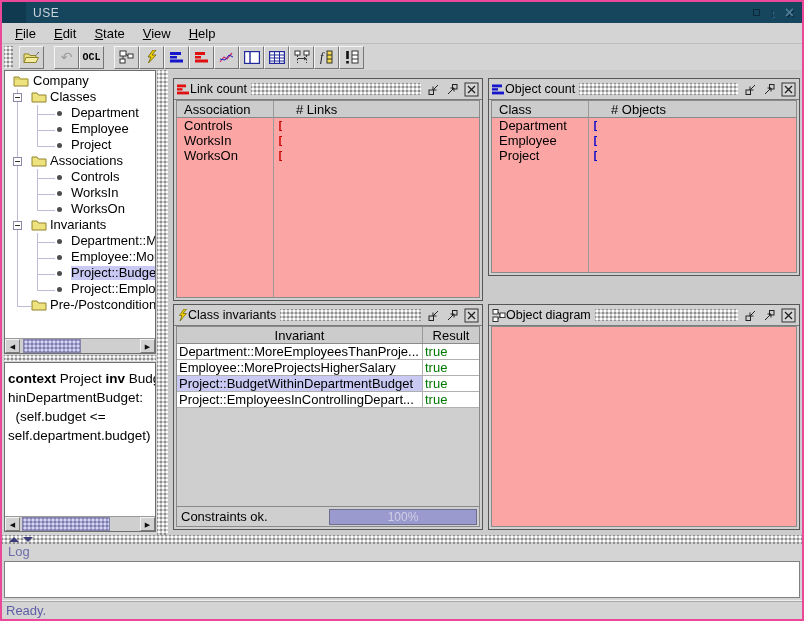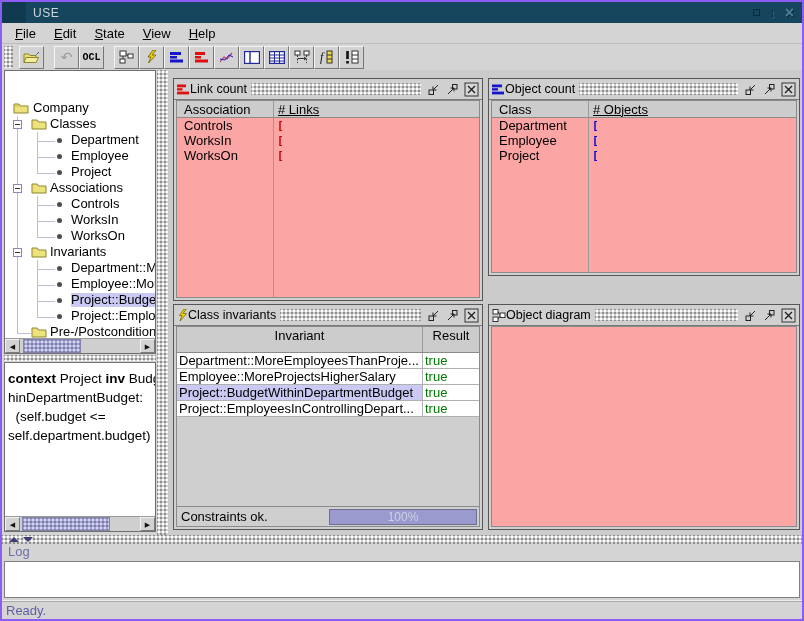--- a/index.html
+++ b/index.html
@@ -1,21 +1,21 @@
 <!DOCTYPE html>
 <html><head>
 <meta charset="utf-8">
 <style>
   * { margin:0; padding:0; box-sizing:border-box; }
   html,body { background:#3a3a3a; }
   body { font-family:"Liberation Sans","DejaVu Sans",sans-serif; }
 
   .window{
     position:relative; width:804px; height:621px;
-    border:2px solid #8b5cf6; background:#d4d4d4; overflow:hidden;
+    border:2px solid #ec4899; background:#d4d4d4; overflow:hidden;
   }
 
   
   .bumps{
     background-color:#cfcfcf;
     background-image:
       radial-gradient(#ffffff 28%, rgba(0,0,0,0) 32%),
       radial-gradient(#8f8f8f 28%, rgba(0,0,0,0) 32%);
     background-size:4px 4px;
     background-position:0 0, 2px 2px;
@@ -132,30 +132,30 @@
     flex:1; margin:0 2px 2px 2px; border:1px solid #8a8a8a;
     background:#fca5a5; position:relative; overflow:hidden;
   }
 
   
   .ct-header{
     height:17px; background:#cccccc; border-bottom:1px solid #8a8a8a;
     display:flex; align-items:center; font-size:13px; color:#000;
   }
   .ct-c1{ width:96px; padding-left:7px; flex:0 0 auto; }
-  .ct-c2{ padding-left:5px;text-decoration:underline; }
+  .ct-c2{ padding-left:23px; }
   .ct-divider{ position:absolute; left:96px; top:0; bottom:0; width:1px; background:#9a9a9a; }
   .ct-row{ height:15px; display:flex; align-items:center; font-size:13px; color:#000; }
   .ct-bar{ font-family:"DejaVu Sans Mono",monospace; font-size:11px; font-weight:bold; line-height:1; }
   .bar-red{ color:#cc0000; }
   .bar-blue{ color:#0000cc; }
 
   
   .inv-body{ background:#cfcfcf; }
-  .inv-hrow{ display:flex; height:26px; background:#cccccc; border-bottom:1px solid #8a8a8a; font-size:13px; }
+  .inv-hrow{ display:flex; height:17px; background:#cccccc; border-bottom:1px solid #8a8a8a; font-size:13px; }
   .inv-hcell1{ flex:1; text-align:center; line-height:17px; border-right:1px solid #9a9a9a; }
   .inv-hcell2{ width:56px; text-align:center; line-height:17px; }
   .inv-row{ display:flex; height:16px; border-bottom:1px solid #b0b0b0; font-size:13px; background:#fff; }
   .inv-cell1{ flex:1; padding-left:2px; line-height:15px; white-space:nowrap; overflow:hidden; border-right:1px solid #b0b0b0; }
   .inv-cell2{ width:56px; padding-left:2px; line-height:15px; color:#007700; }
   .inv-selected{ background:#c9c9f4; }
   .inv-filler{ flex:1; background:#cfcfcf; }
   .inv-status{
     height:20px; flex:0 0 auto; background:#cfcfcf; border-top:1px solid #8a8a8a;
     display:flex; align-items:center;
@@ -325,21 +325,21 @@
         </svg>
       </span>
     </div>
   </div>
 
   <div class="main">
 
     <div class="leftcol">
 
       <div class="treebox">
-        <div class="tree-rows" style="padding-top:2px;margin-top:27px;">
+        <div class="tree-rows" style="padding-top:2px;">
 
           <div class="tline" style="left:12px; top:18px; width:1px; height:218px;"></div>
           <div class="tline" style="left:32px; top:34px; width:1px; height:42px;"></div>
           <div class="tline" style="left:32px; top:98px; width:1px; height:42px;"></div>
           <div class="tline" style="left:32px; top:162px; width:1px; height:58px;"></div>
           <div class="tline" style="left:32px; top:43px; width:18px; height:1px;"></div>
           <div class="tline" style="left:32px; top:59px; width:18px; height:1px;"></div>
           <div class="tline" style="left:32px; top:75px; width:18px; height:1px;"></div>
           <div class="tline" style="left:32px; top:107px; width:18px; height:1px;"></div>
           <div class="tline" style="left:32px; top:123px; width:18px; height:1px;"></div>

